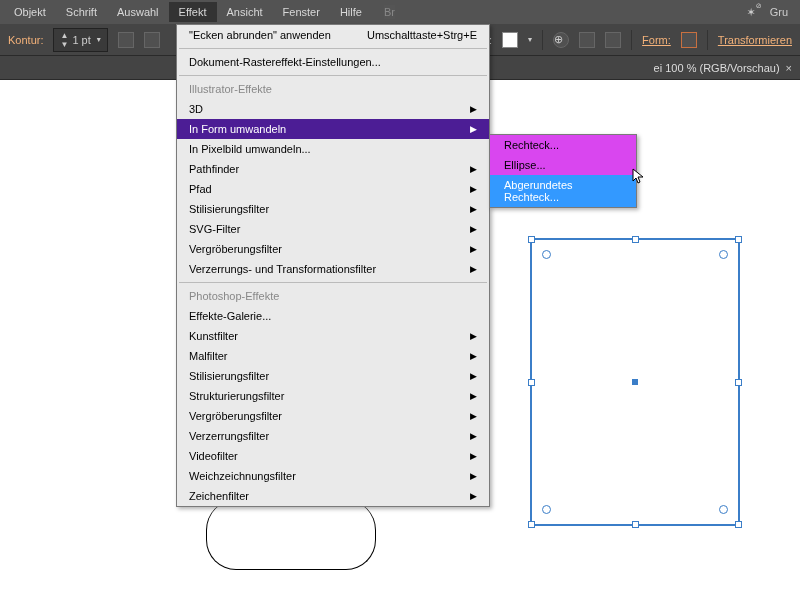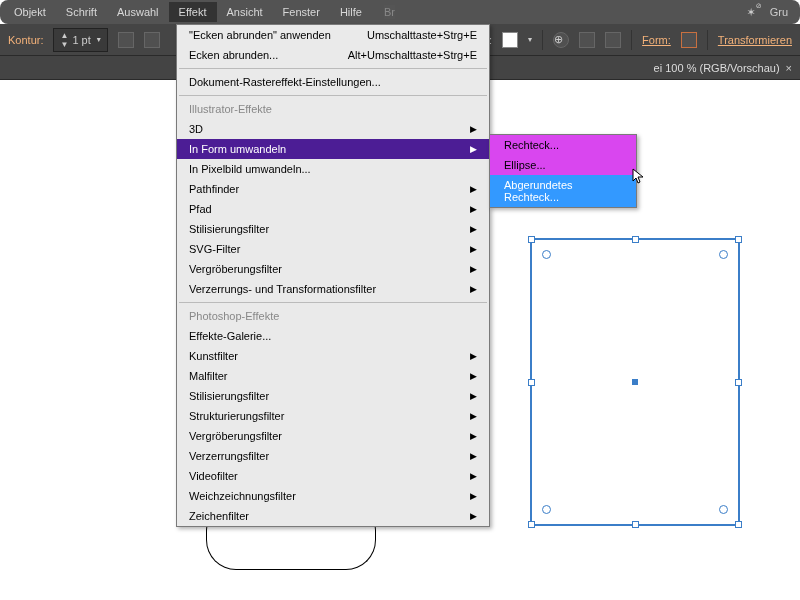--- a/index.html
+++ b/index.html
@@ -1,17 +1,17 @@
 <!DOCTYPE html>
 <html><head>
 <meta charset="utf-8">
 <style>
 * { margin: 0; padding: 0; box-sizing: border-box; font-family: Tahoma, Arial, sans-serif; font-size: 11px; }
 body { background: #fff; width: 800px; height: 600px; overflow: hidden; position: relative; }
-.menubar { background: #535353; height: 24px; display: flex; align-items: center; padding: 0 4px; color: #d8d8d8; border-radius: 8px; }
+.menubar { background: #535353; height: 24px; display: flex; align-items: center; padding: 0 4px; color: #d8d8d8; }
 .menubar .menu-item { padding: 4px 10px; cursor: pointer; }
 .menubar .menu-item.active { background: #333; }
 .menubar .icons { display: flex; gap: 8px; margin-left: 12px; align-items: center; }
 .menubar .right { margin-left: auto; display: flex; gap: 14px; align-items: center; color: #ccc; padding-right: 8px; }
 .toolbar { background: #454545; height: 32px; display: flex; align-items: center; padding: 0 8px; gap: 10px; color: #ccc; border-bottom: 1px solid #2a2a2a; }
 .toolbar .lbl { color: #f4b27a; }
 .toolbar .pt-box { background: #3a3a3a; border: 1px solid #222; padding: 2px 6px; display: flex; align-items: center; gap: 4px; }
 .toolbar .swatch { width: 16px; height: 16px; background: #fff; border: 1px solid #888; }
 .toolbar .sep { width: 1px; height: 20px; background: #333; }
 .toolbar .link-orange { color: #f4b27a; text-decoration: underline; cursor: pointer; }
@@ -107,24 +107,20 @@
   <div class="anchor" style="bottom:10px;left:10px;"></div>
   <div class="anchor" style="bottom:10px;right:10px;"></div>
   <div class="center-dot" style="top:50%;left:50%;margin:-3px 0 0 -3px;"></div>
 </div>
 
 <div class="dropdown">
   <div class="row">
     <span>"Ecken abrunden" anwenden</span>
       <span>Umschalttaste+Strg+E</span>
   </div>
-  <div class="row">
-    <span>Ecken abrunden...</span>
-      <span>Alt+Umschalttaste+Strg+E</span>
-  </div>
   <div class="sep-line"></div>
   <div class="row">
       <span>Dokument-Rastereffekt-Einstellungen...</span>
     </div>
   <div class="sep-line"></div>
   <div class="row disabled">
       <span>Illustrator-Effekte</span>
     </div>
   <div class="row">
       <span>3D</span>

